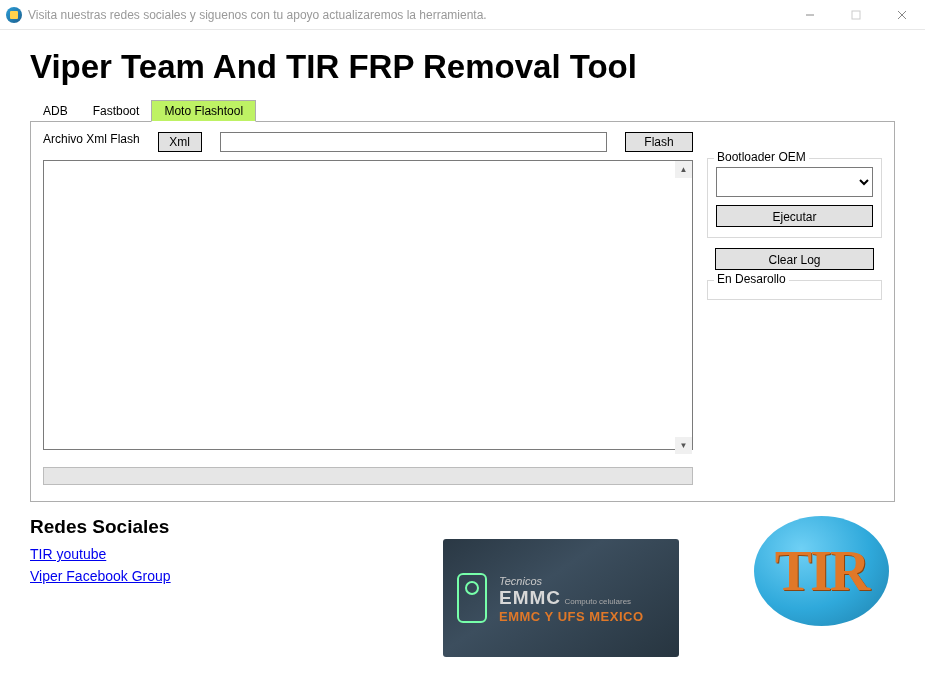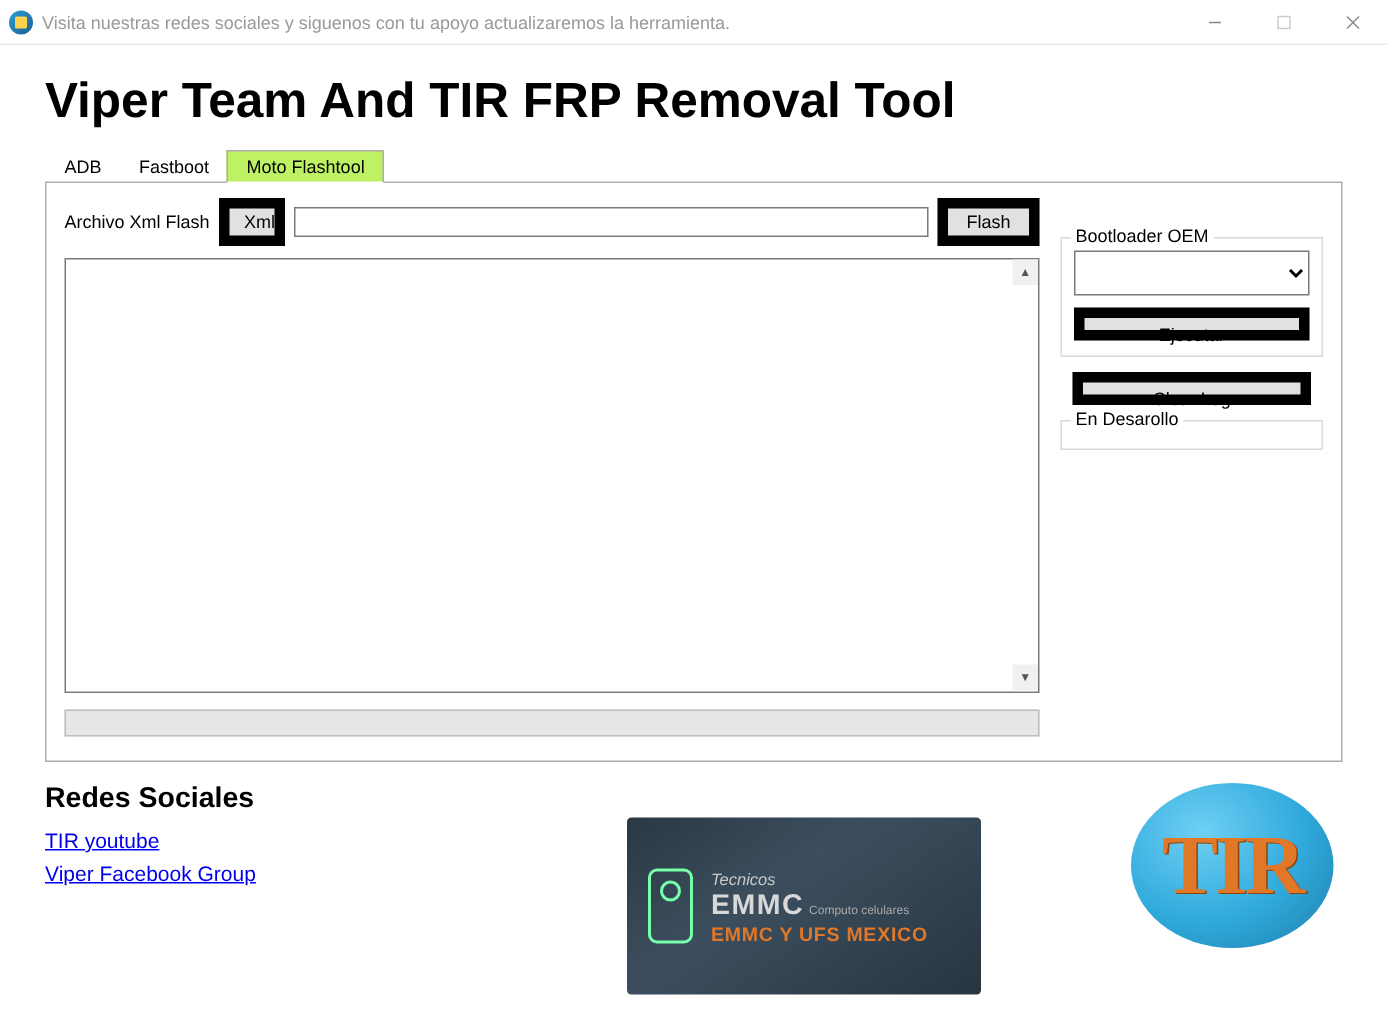--- a/index.html
+++ b/index.html
@@ -76,28 +76,28 @@
   border: 1px solid #adadad;
   border-top: none;
   padding: 10px 12px 16px 12px;
   min-height: 380px;
   display: flex;
   gap: 14px;
 }
 .left-col { flex: 1; display: flex; flex-direction: column; }
 .row1 {
   display: flex;
-  align-items: center;
-  gap: 6px;
+  align-items: flex-start;
+  gap: 18px;
   margin-bottom: 8px;
 }
 .label { font-size: 12px; }
 .btn {
   background: #e1e1e1;
-  border: 7px solid #000000;
+  border: 1px solid #000000;
   font-size: 12px;
   padding: 2px 10px;
   cursor: default;
   text-align: center;
   font-family: inherit;
 }
 .path-input {
   flex: 1;
   border: 1px solid #7a7a7a;
   height: 20px;
@@ -159,21 +159,21 @@
 .btn-wide {
   display: block;
   width: 100%;
   height: 22px;
   line-height:18px;
 }
 .side-buttons { display:flex; flex-direction:column; gap:6px; padding: 0 8px; }
 .footer {
   display: flex;
   padding: 14px 30px 0 30px;
-  gap: 8px;
+  gap: 33px;
   align-items:flex-start;
 }
 .social-col { width: 380px; }
 .social-title {
   font-family: Arial, sans-serif;
   font-size: 19px;
   font-weight: bold;
   margin-bottom: 8px;
 }
 .link {

